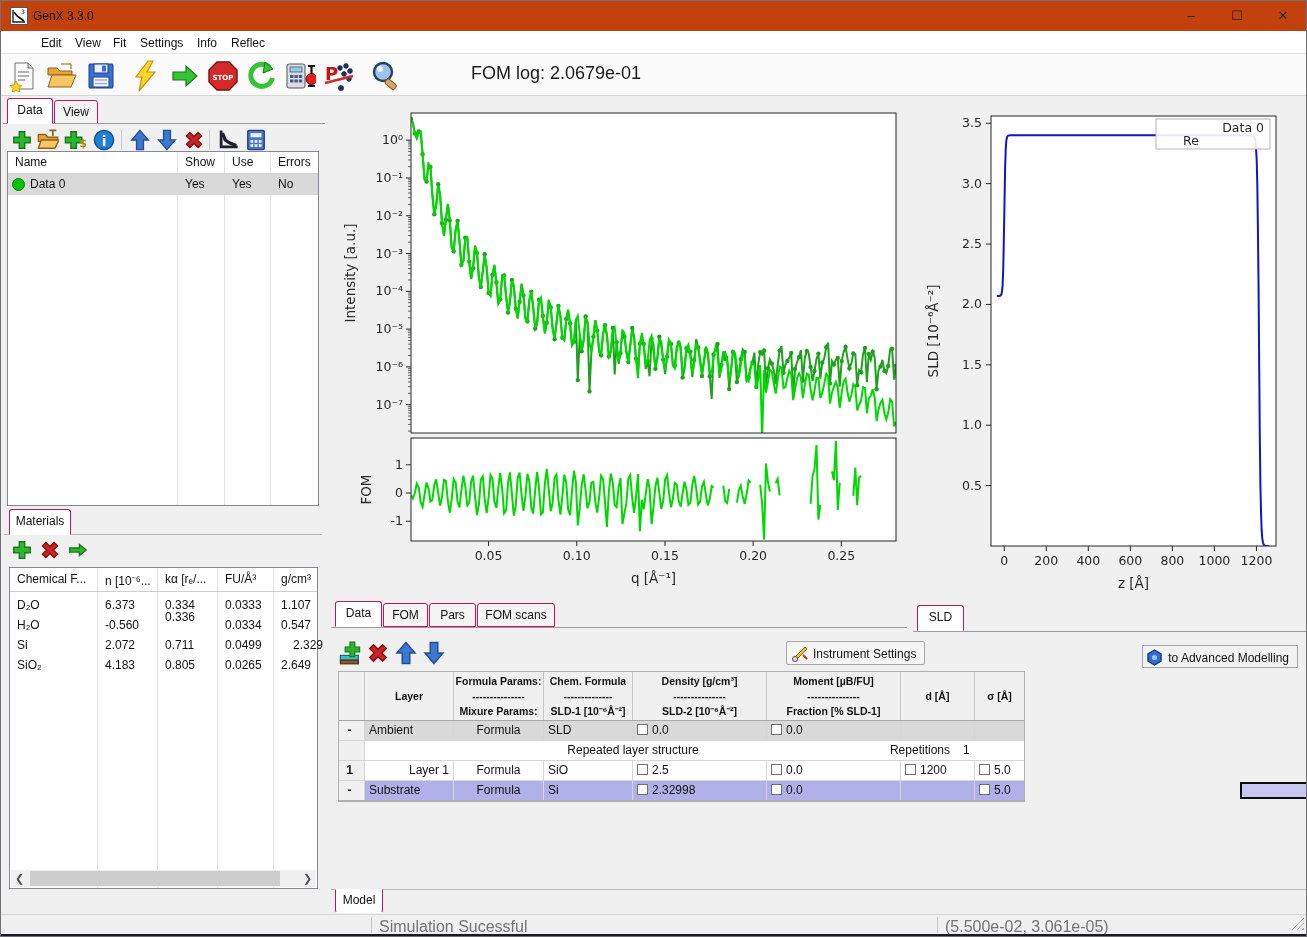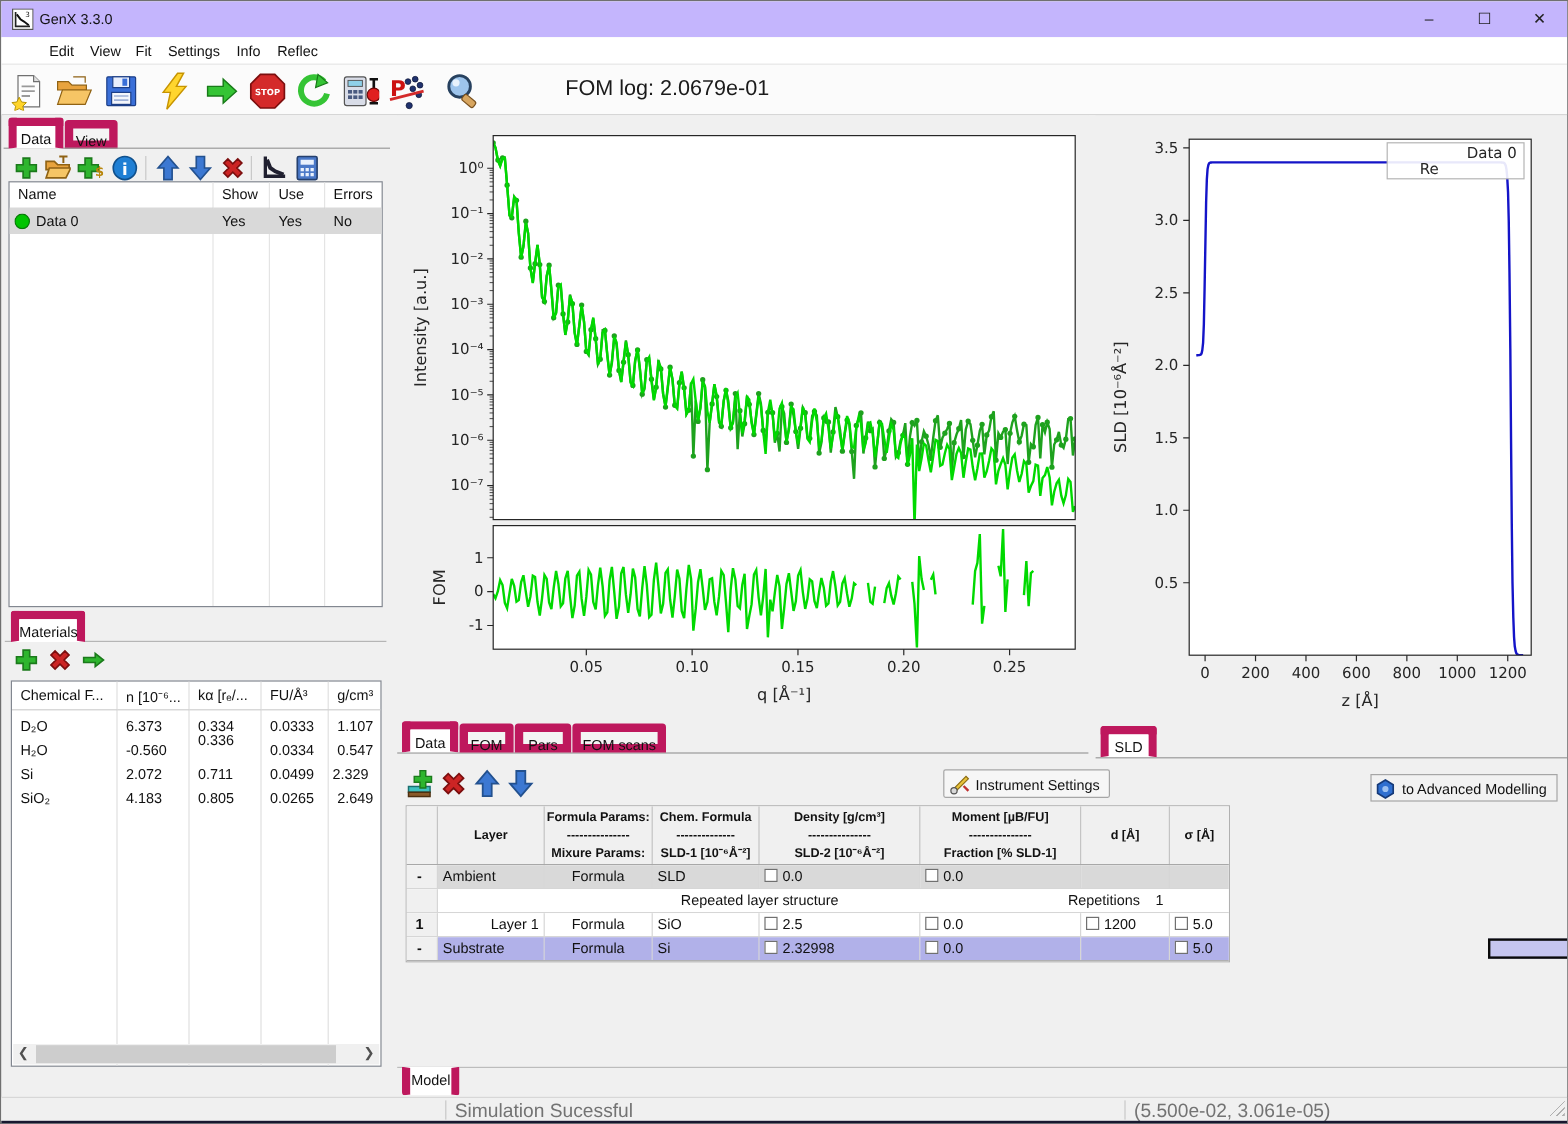--- a/index.html
+++ b/index.html
@@ -4,33 +4,33 @@
 <style>
   * { margin:0; padding:0; box-sizing:border-box; }
   html,body { background:#dcdcdc; }
   body { font-family:"Liberation Sans", sans-serif; }
   #win {
     position:relative; width:1307px; height:937px; background:#f0f0f0;
     border:1px solid #707070; overflow:hidden;
   }
   .abs { position:absolute; }
   
-  #titlebar { position:absolute; left:0; top:0; width:100%; height:30px; background:#c4b5fd; }
+  #titlebar { position:absolute; left:0; top:0; width:100%; height:30px; background:#c2410c; }
   #title-text { position:absolute; left:32px; top:8px; font-size:12px; color:#111; }
   .winctl { position:absolute; top:0; width:46px; height:30px; text-align:center; line-height:30px; font-size:13px; color:#222; cursor:default; }
   
   #menubar { position:absolute; left:0; top:30px; width:100%; height:23px; background:#ffffff; border-bottom:1px solid #e3e3e3; }
   .menu-item { position:absolute; top:3px; font-size:12px; color:#111; padding:2px 4px; }
   
   #toolbar { position:absolute; left:0; top:53px; width:100%; height:42px; background:#fbfbfb; border-bottom:1px solid #d6d6d6; }
   .tbtn { position:absolute; top:6px; width:32px; height:32px; }
   .tbtn svg { width:100%; height:100%; }
   #fom-log { position:absolute; left:470px; top:9px; font-size:18px; color:#1a1a1a; }
   
-  .tab { position:absolute; font-size:12px; color:#111; background:#f4f4f4; border:7px solid #be185d;
+  .tab { position:absolute; font-size:12px; color:#111; background:#f4f4f4; border:1px solid #be185d;
          border-radius:3px 3px 0 0; text-align:center; padding-top:4px; height:24px; }
   .tab.sel { background:#ffffff; border-bottom:1px solid #ffffff; height:26px; z-index:3; }
   .tab.bottom { border-radius:0 0 3px 3px; border-top:1px solid #ffffff; padding-top:3px; }
   
   #left-toolbar .sbtn { position:absolute; top:2px; width:22px; height:22px; }
   .sbtn svg { width:100%; height:100%; }
   .vsep { position:absolute; top:3px; width:1px; height:20px; background:#c9c9c9; }
   #data-table { position:absolute; left:6px; top:150px; width:312px; height:355px; background:#ffffff; border:1px solid #828790; }
   .dt-col { position:absolute; top:0; height:100%; border-right:1px solid #e4e4e4; }
   .dt-head { position:absolute; top:0; height:22px; font-size:12px; color:#111; padding:3px 0 0 7px; border-bottom:1px solid #d0d0d0; }
@@ -330,21 +330,21 @@
       <span class="mt-cell" style="left:88px;top:50px;">-0.560</span>
       <span class="mt-cell" style="left:148px;top:42px;">0.336</span>
       <span class="mt-cell" style="left:208px;top:50px;">0.0334</span>
       <span class="mt-cell" style="left:264px;top:50px;">0.547</span>
     </div>
     <div>
       <span class="mt-cell" style="left:0;top:70px;width:88px;">Si</span>
       <span class="mt-cell" style="left:88px;top:70px;">2.072</span>
       <span class="mt-cell" style="left:148px;top:70px;">0.711</span>
       <span class="mt-cell" style="left:208px;top:70px;">0.0499</span>
-      <span class="mt-cell" style="left:260px;top:70px;">2.329</span>
+      <span class="mt-cell" style="left:276px;top:70px;">2.329</span>
     </div>
     <div>
       <span class="mt-cell" style="left:0;top:90px;width:88px;">SiO₂</span>
       <span class="mt-cell" style="left:88px;top:90px;">4.183</span>
       <span class="mt-cell" style="left:148px;top:90px;">0.805</span>
       <span class="mt-cell" style="left:208px;top:90px;">0.0265</span>
       <span class="mt-cell" style="left:264px;top:90px;">2.649</span>
     </div>
     <div id="mat-scroll">
       <div class="scroll-arrow" style="left:0;">❮</div>

